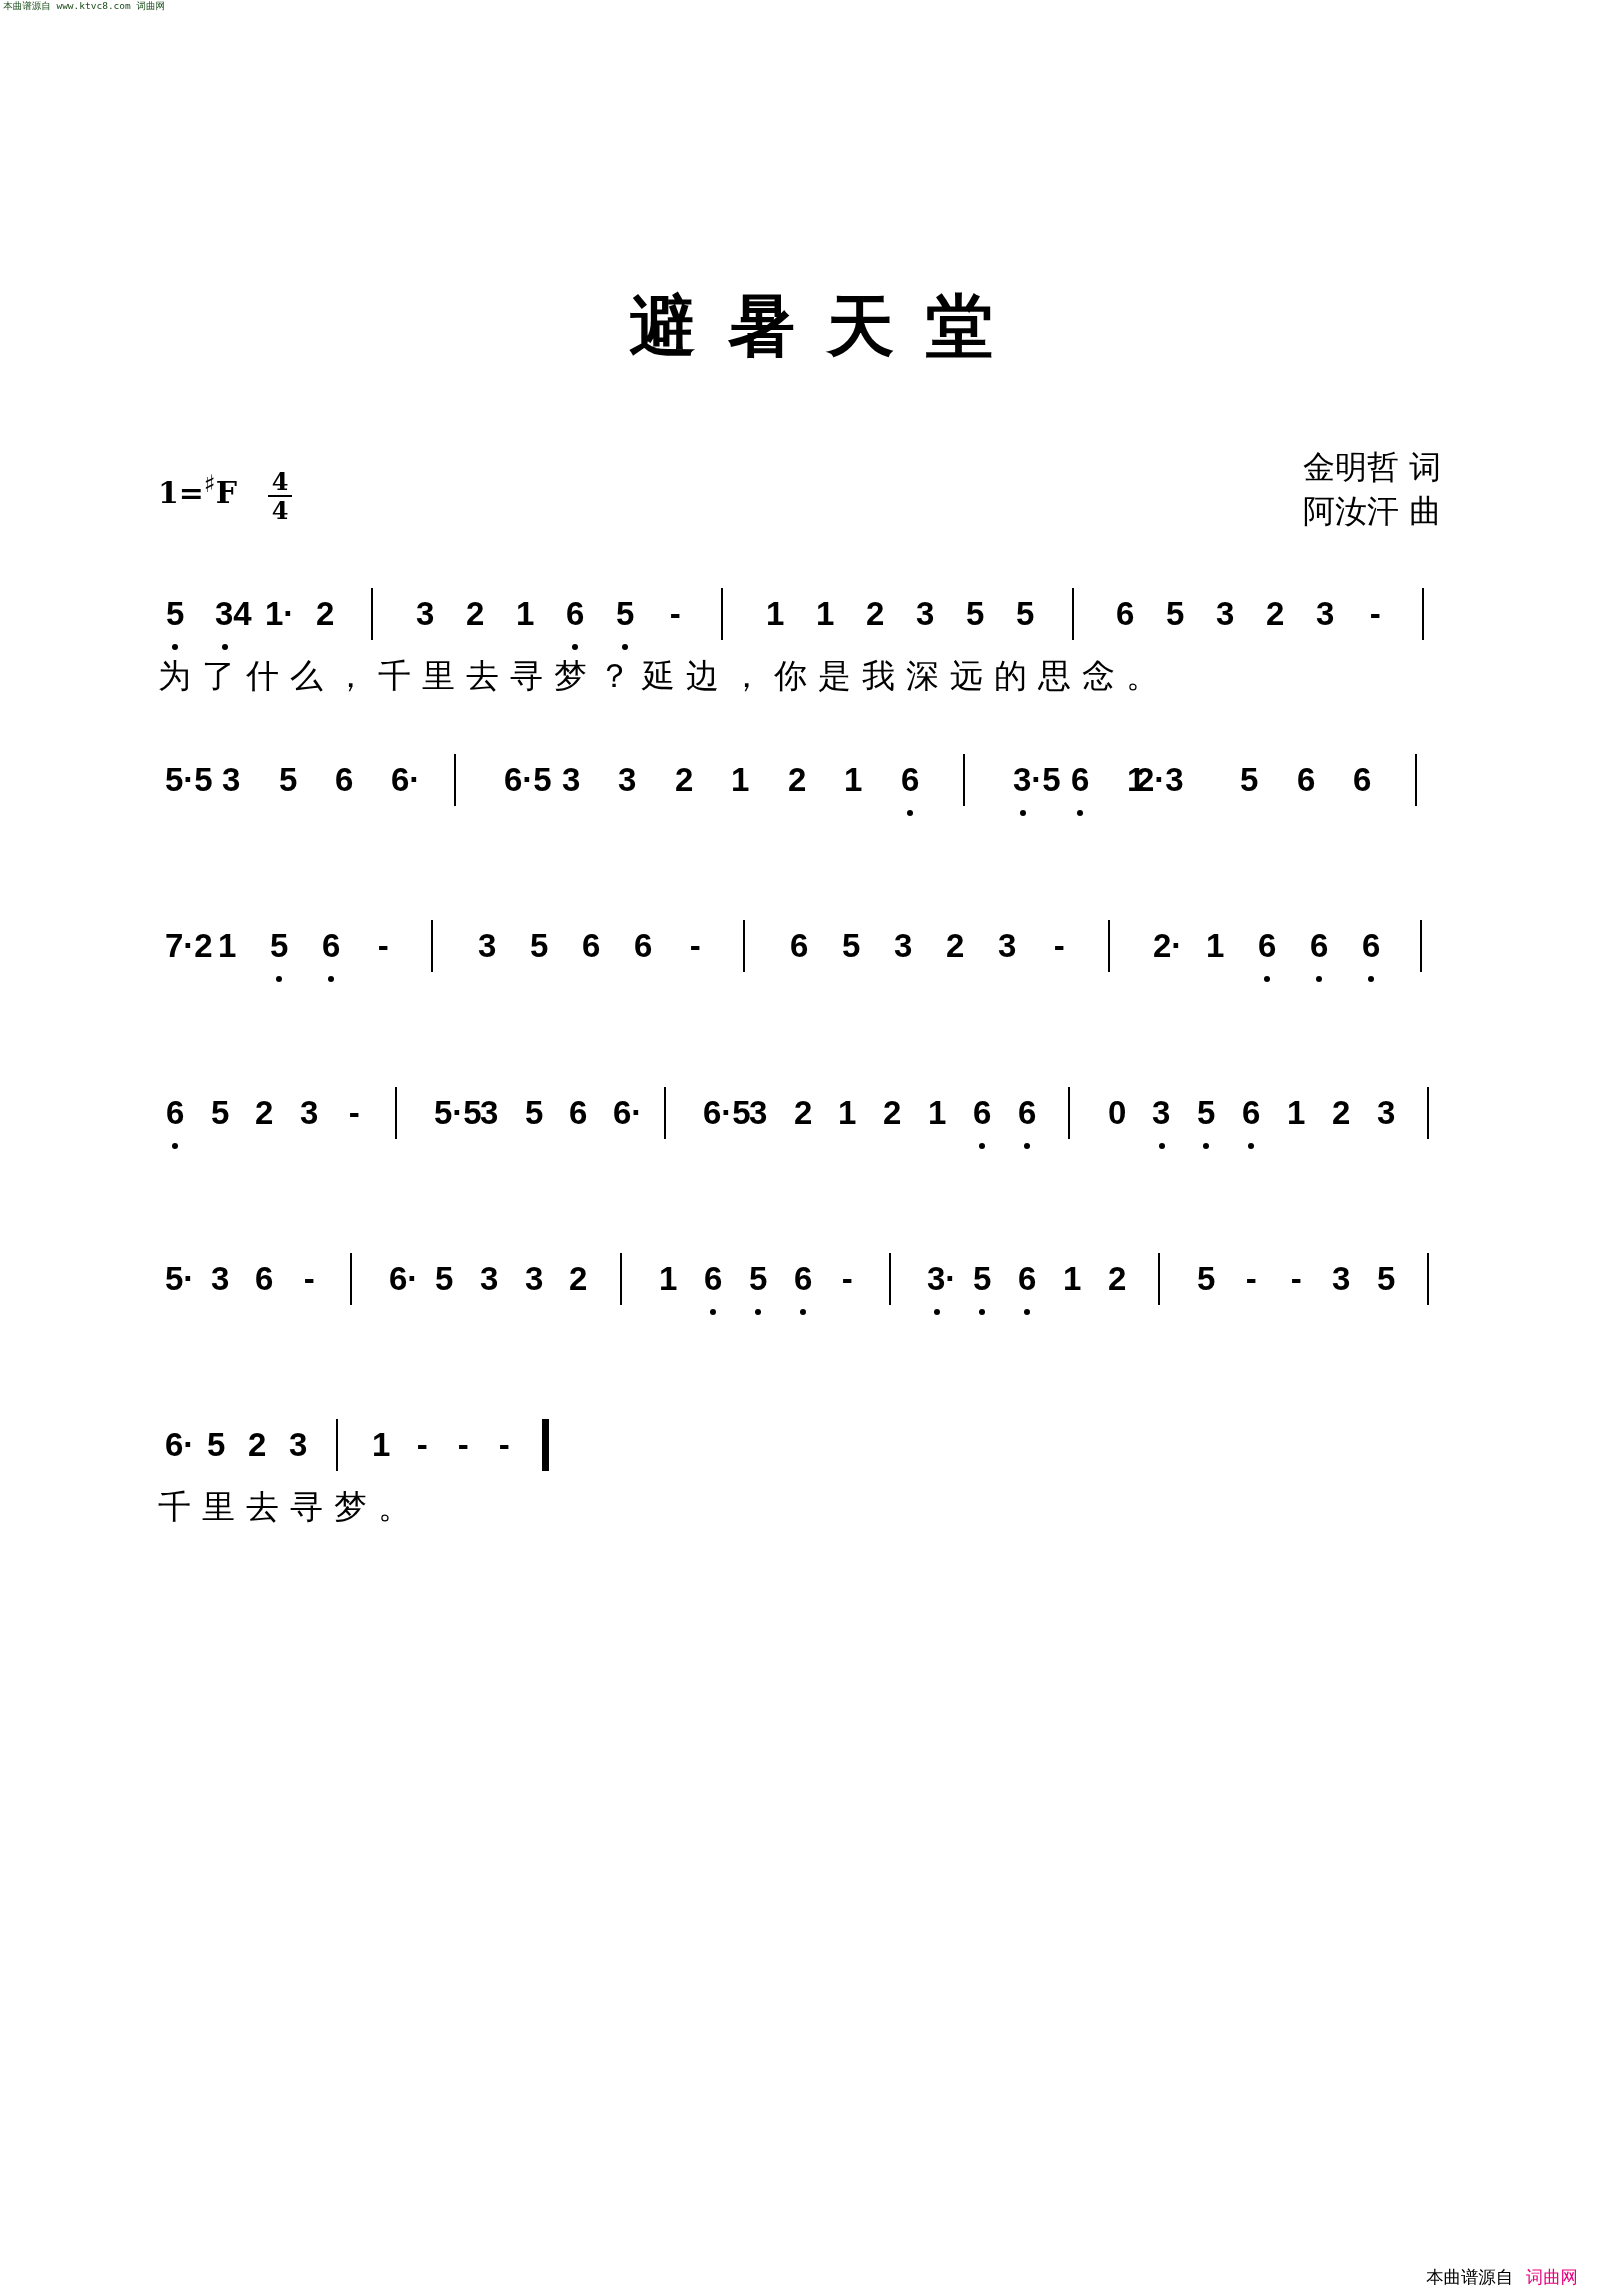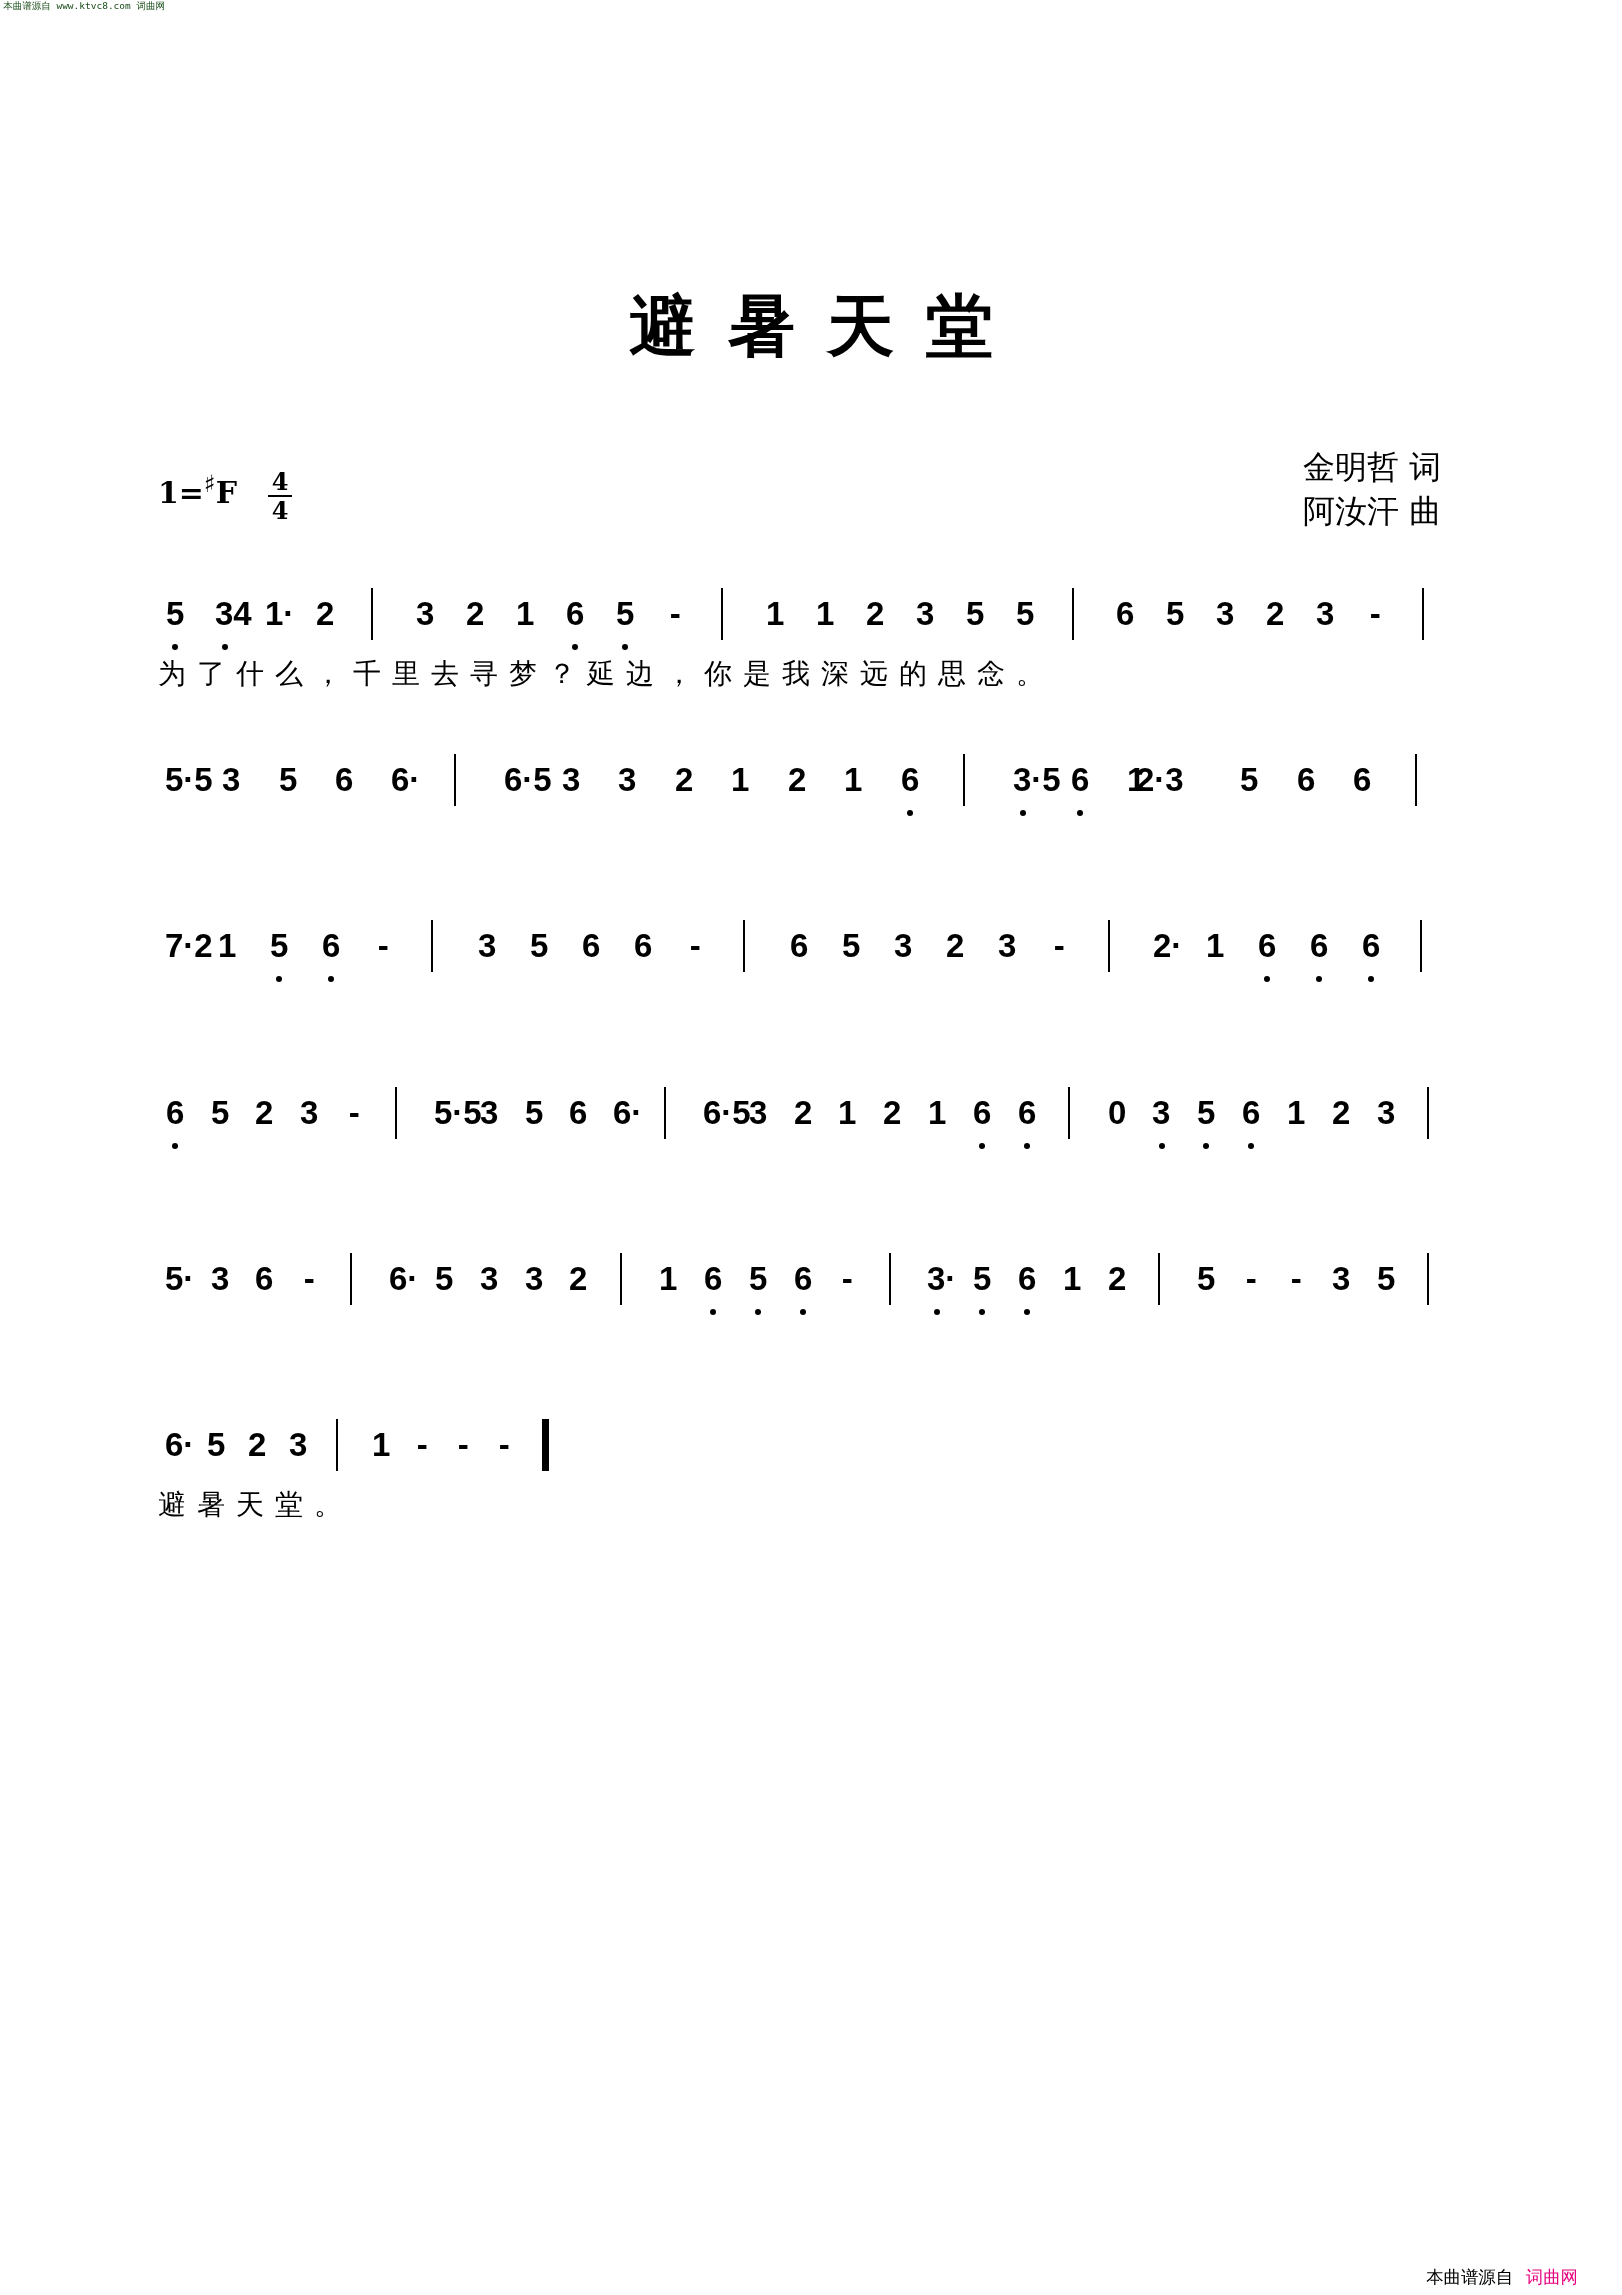--- a/index.html
+++ b/index.html
@@ -12,21 +12,21 @@
   .key { position:absolute; left:158px; top:475px; font-family:"DejaVu Serif", serif; font-weight:bold; font-size:30px; }
   .key .sharp { font-size:24px; position:relative; top:-11px; font-weight:normal; }
   .timesig { position:absolute; left:268px; top:469px; width:24px; text-align:center; font-family:"DejaVu Serif", serif; font-weight:bold; font-size:24px; line-height:25px; }
   .timesig .line { border-top:2.4px solid #000; margin:0.8px 0; }
   .credits { position:absolute; left:1303px; top:445px; font-family:"DejaVu Serif", serif; font-size:32px; line-height:44px; }
   .row { position:absolute; left:0; width:1622px; height:127px; }
   .note { position:absolute; top:0; font-family:"Liberation Sans", sans-serif; font-weight:bold; font-size:33px; line-height:36px; width:20.6px; text-align:center; }
   .dot { position:absolute; width:6.3px; height:6.3px; border-radius:50%; background:#000; }
   .bar { position:absolute; top:-8px; width:2.4px; height:52px; background:#000; }
   .bar.final { width:7.1px; }
-  .lyric { position:absolute; top:62px; font-family:Liberation Mono, monospace; font-size:28px; line-height:36px; white-space:nowrap; }
+  .lyric { position:absolute; top:62px; font-family:Liberation Serif, serif; font-size:33px; line-height:36px; white-space:nowrap; }
 </style>
 </head>
 <body>
 
 <div class="wm-top">本曲谱源自 www.ktvc8.com 词曲网</div>
 
 <div class="title">避暑天堂</div>
 
 <div class="key"><span>1=</span><span class="sharp">♯</span><span>F</span></div>
 <div class="timesig">
@@ -211,18 +211,18 @@
       <div class="note" style="left: 165px;">6·</div>
       <div class="note" style="left: 206px;">5</div>
       <div class="note" style="left: 247px;">2</div>
       <div class="note" style="left: 288px;">3</div>
       <div class="bar" style="left: 336px;"></div>
       <div class="note" style="left: 371px;">1</div>
       <div class="note" style="left: 412px;">-</div>
       <div class="note" style="left: 453px;">-</div>
       <div class="note" style="left: 494px;">-</div>
       <div class="bar final" style="left: 542px;"></div>
-      <div class="lyric" style="left: 158px; letter-spacing: 11px;">避暑天堂。</div>
+      <div class="lyric" style="left: 158px; letter-spacing: 11px;">千里去寻梦。</div>
     </div>
   </div>
 
 <div class="wm-bottom"><span class="b1">本曲谱源自</span><span class="b2">词曲网</span></div>
 
 
 </body></html>

